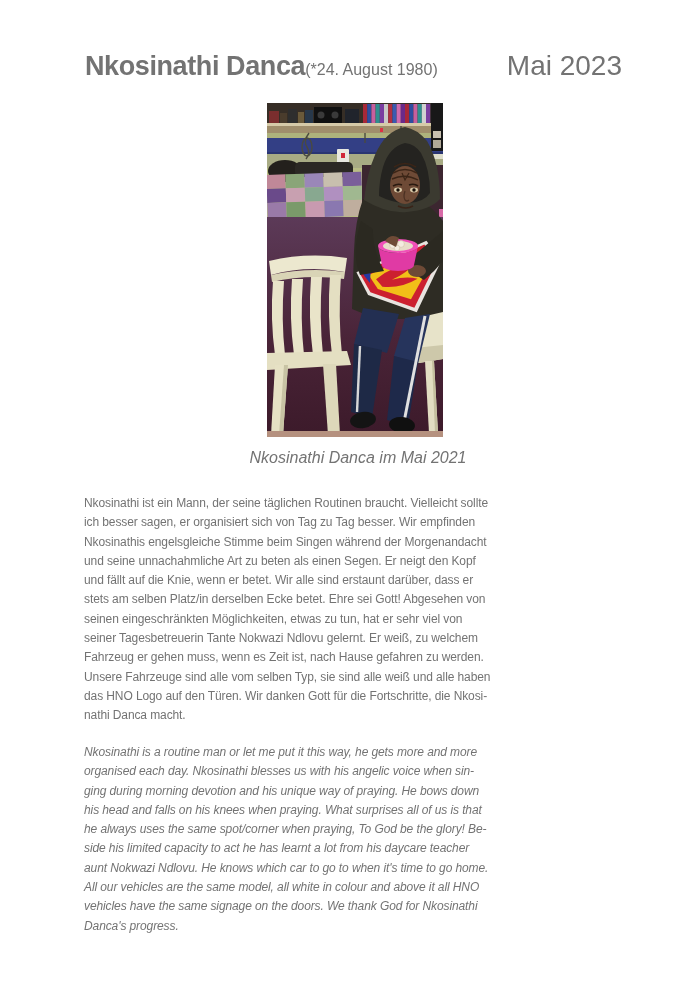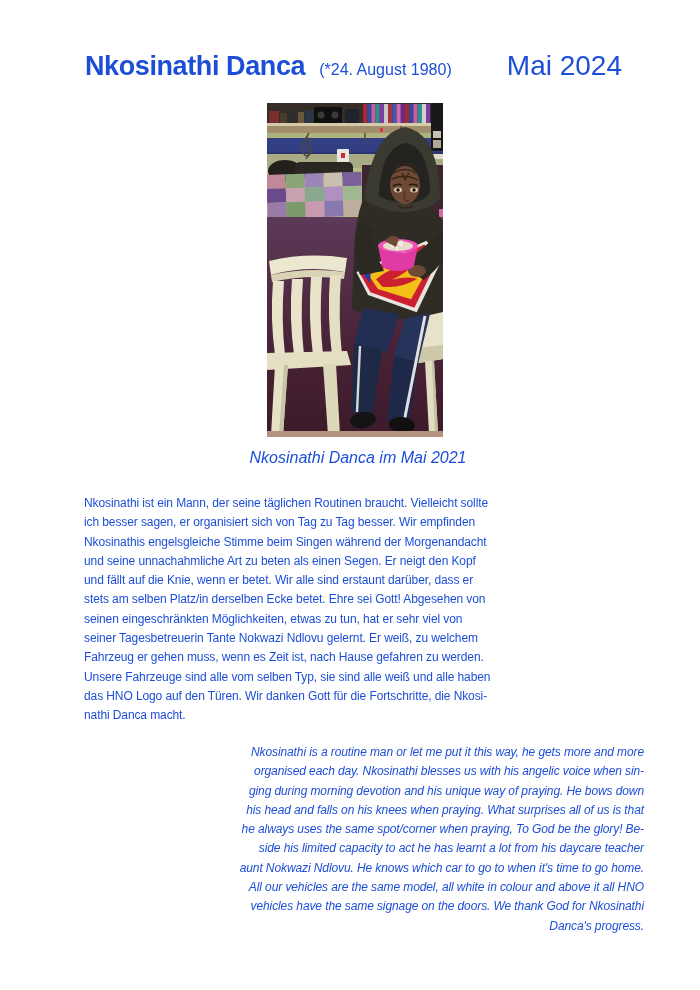--- a/index.html
+++ b/index.html
@@ -1,55 +1,55 @@
 <!DOCTYPE html>
 <html><head>
 <meta charset="utf-8">
 <style>
   html,body { margin:0; padding:0; background:#fff; }
   .page {
     position:relative;
     width:700px; height:990px;
     background:#ffffff;
     font-family:"Liberation Sans", sans-serif;
-    color:#1d4ed8;
+    color:#737373;
     overflow:hidden;
   }
   .header {
     position:absolute; left:85px; top:50px; right:78px;
     display:flex; align-items:baseline;
   }
   .title { font-size:27px; font-weight:bold; letter-spacing:-0.4px; white-space:nowrap; }
-  .birthdate { font-size:16px; margin-left:14px; white-space:nowrap; }
+  .birthdate { font-size:16px; margin-left:0; white-space:nowrap; }
   .period { font-size:28px; margin-left:auto; white-space:nowrap; }
   .photo-wrap {
     position:absolute; left:267px; top:103px; width:176px; height:334px;
   }
   .photo-wrap svg { display:block; width:176px; height:334px; }
   .caption {
     position:absolute; left:84px; top:449px; width:548px;
     text-align:center; font-style:italic; font-size:16px;
   }
   .para {
     position:absolute; left:84px; width:560px;
     font-size:12px; line-height:19.3px; letter-spacing:-0.1px;
     white-space:pre-line;
   }
   .para-de { top:494px; }
-  .para-en { top:743px; font-style:italic;text-align:right; }
+  .para-en { top:743px; font-style:italic; }
 </style>
 </head>
 <body>
 
 <div class="page">
 
   <div class="header">
     <span class="title">Nkosinathi Danca</span>
     <span class="birthdate">(*24. August 1980)</span>
-    <span class="period">Mai 2024</span>
+    <span class="period">Mai 2023</span>
   </div>
 
   <div class="photo-wrap">
     <svg viewBox="0 0 176 334" xmlns="http://www.w3.org/2000/svg">
       <defs>
         <linearGradient id="floorGrad" x1="0" y1="0" x2="0" y2="1">
           <stop offset="0" stop-color="#5c3a58"></stop>
           <stop offset="0.55" stop-color="#4a2438"></stop>
           <stop offset="1" stop-color="#3c1a2a"></stop>
         </linearGradient>

